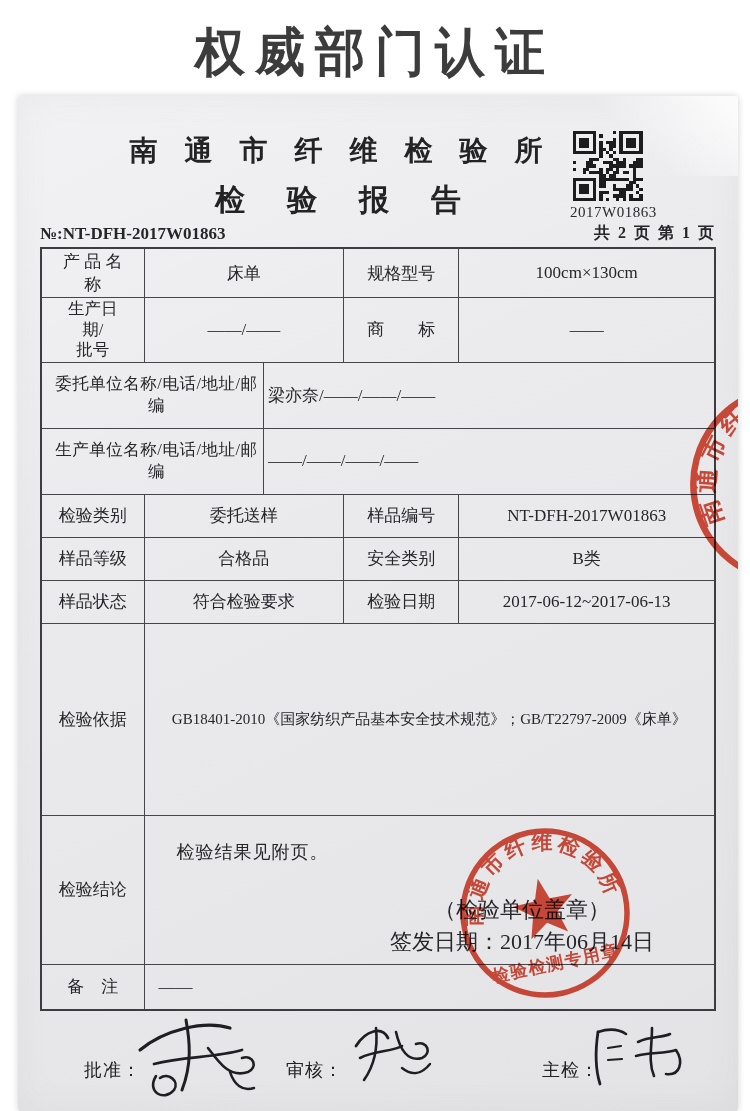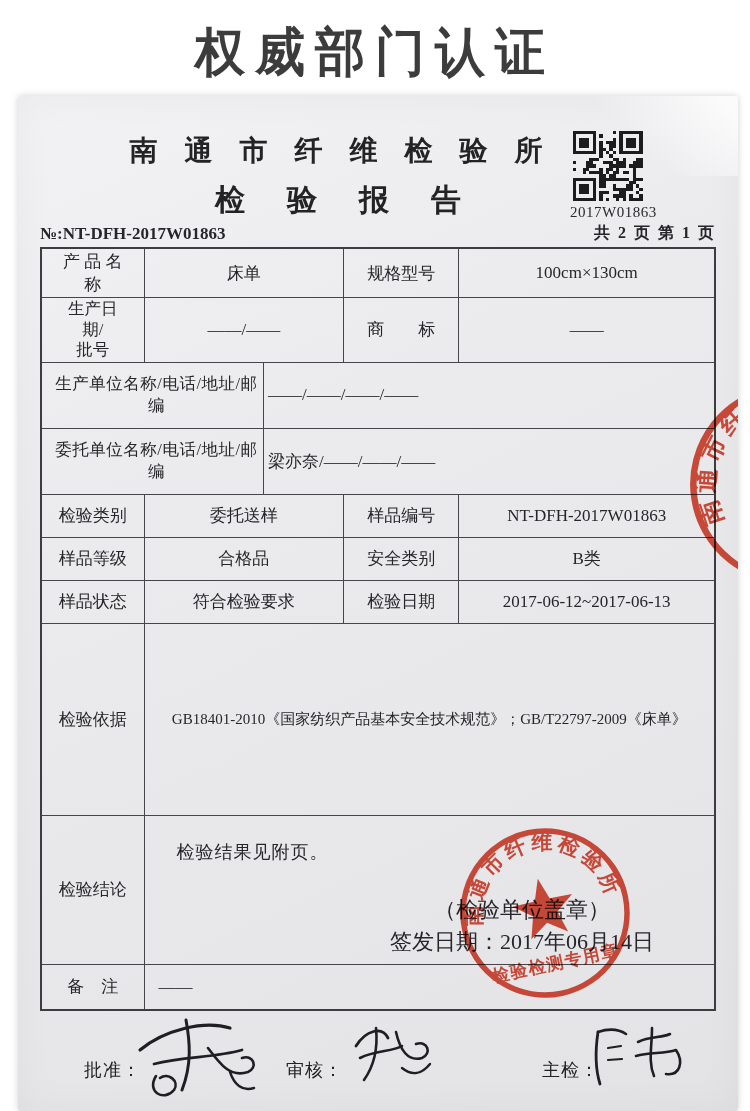--- a/index.html
+++ b/index.html
@@ -358,30 +358,30 @@
         <span>生产日期/</span><br>
         <span>批号</span>
       </td>
       <td>——/——</td>
       <td>商　　标</td>
       <td>——</td>
     </tr>
     <tr class="h68">
       <td class="wide-cell" colspan="4">
         <div class="wide-flex">
-          <div class="wlabel">生产单位名称/电话/地址/邮编</div>
-          <div class="wvalue">——/——/——/——</div>
+          <div class="wlabel">委托单位名称/电话/地址/邮编</div>
+          <div class="wvalue">梁亦奈/——/——/——</div>
         </div>
       </td>
     </tr>
     <tr class="h68">
       <td class="wide-cell" colspan="4">
         <div class="wide-flex">
-          <div class="wlabel">委托单位名称/电话/地址/邮编</div>
-          <div class="wvalue">梁亦奈/——/——/——</div>
+          <div class="wlabel">生产单位名称/电话/地址/邮编</div>
+          <div class="wvalue">——/——/——/——</div>
         </div>
       </td>
     </tr>
     <tr class="h42">
       <td>检验类别</td>
       <td>委托送样</td>
       <td>样品编号</td>
       <td>NT-DFH-2017W01863</td>
     </tr>
     <tr class="h42">

